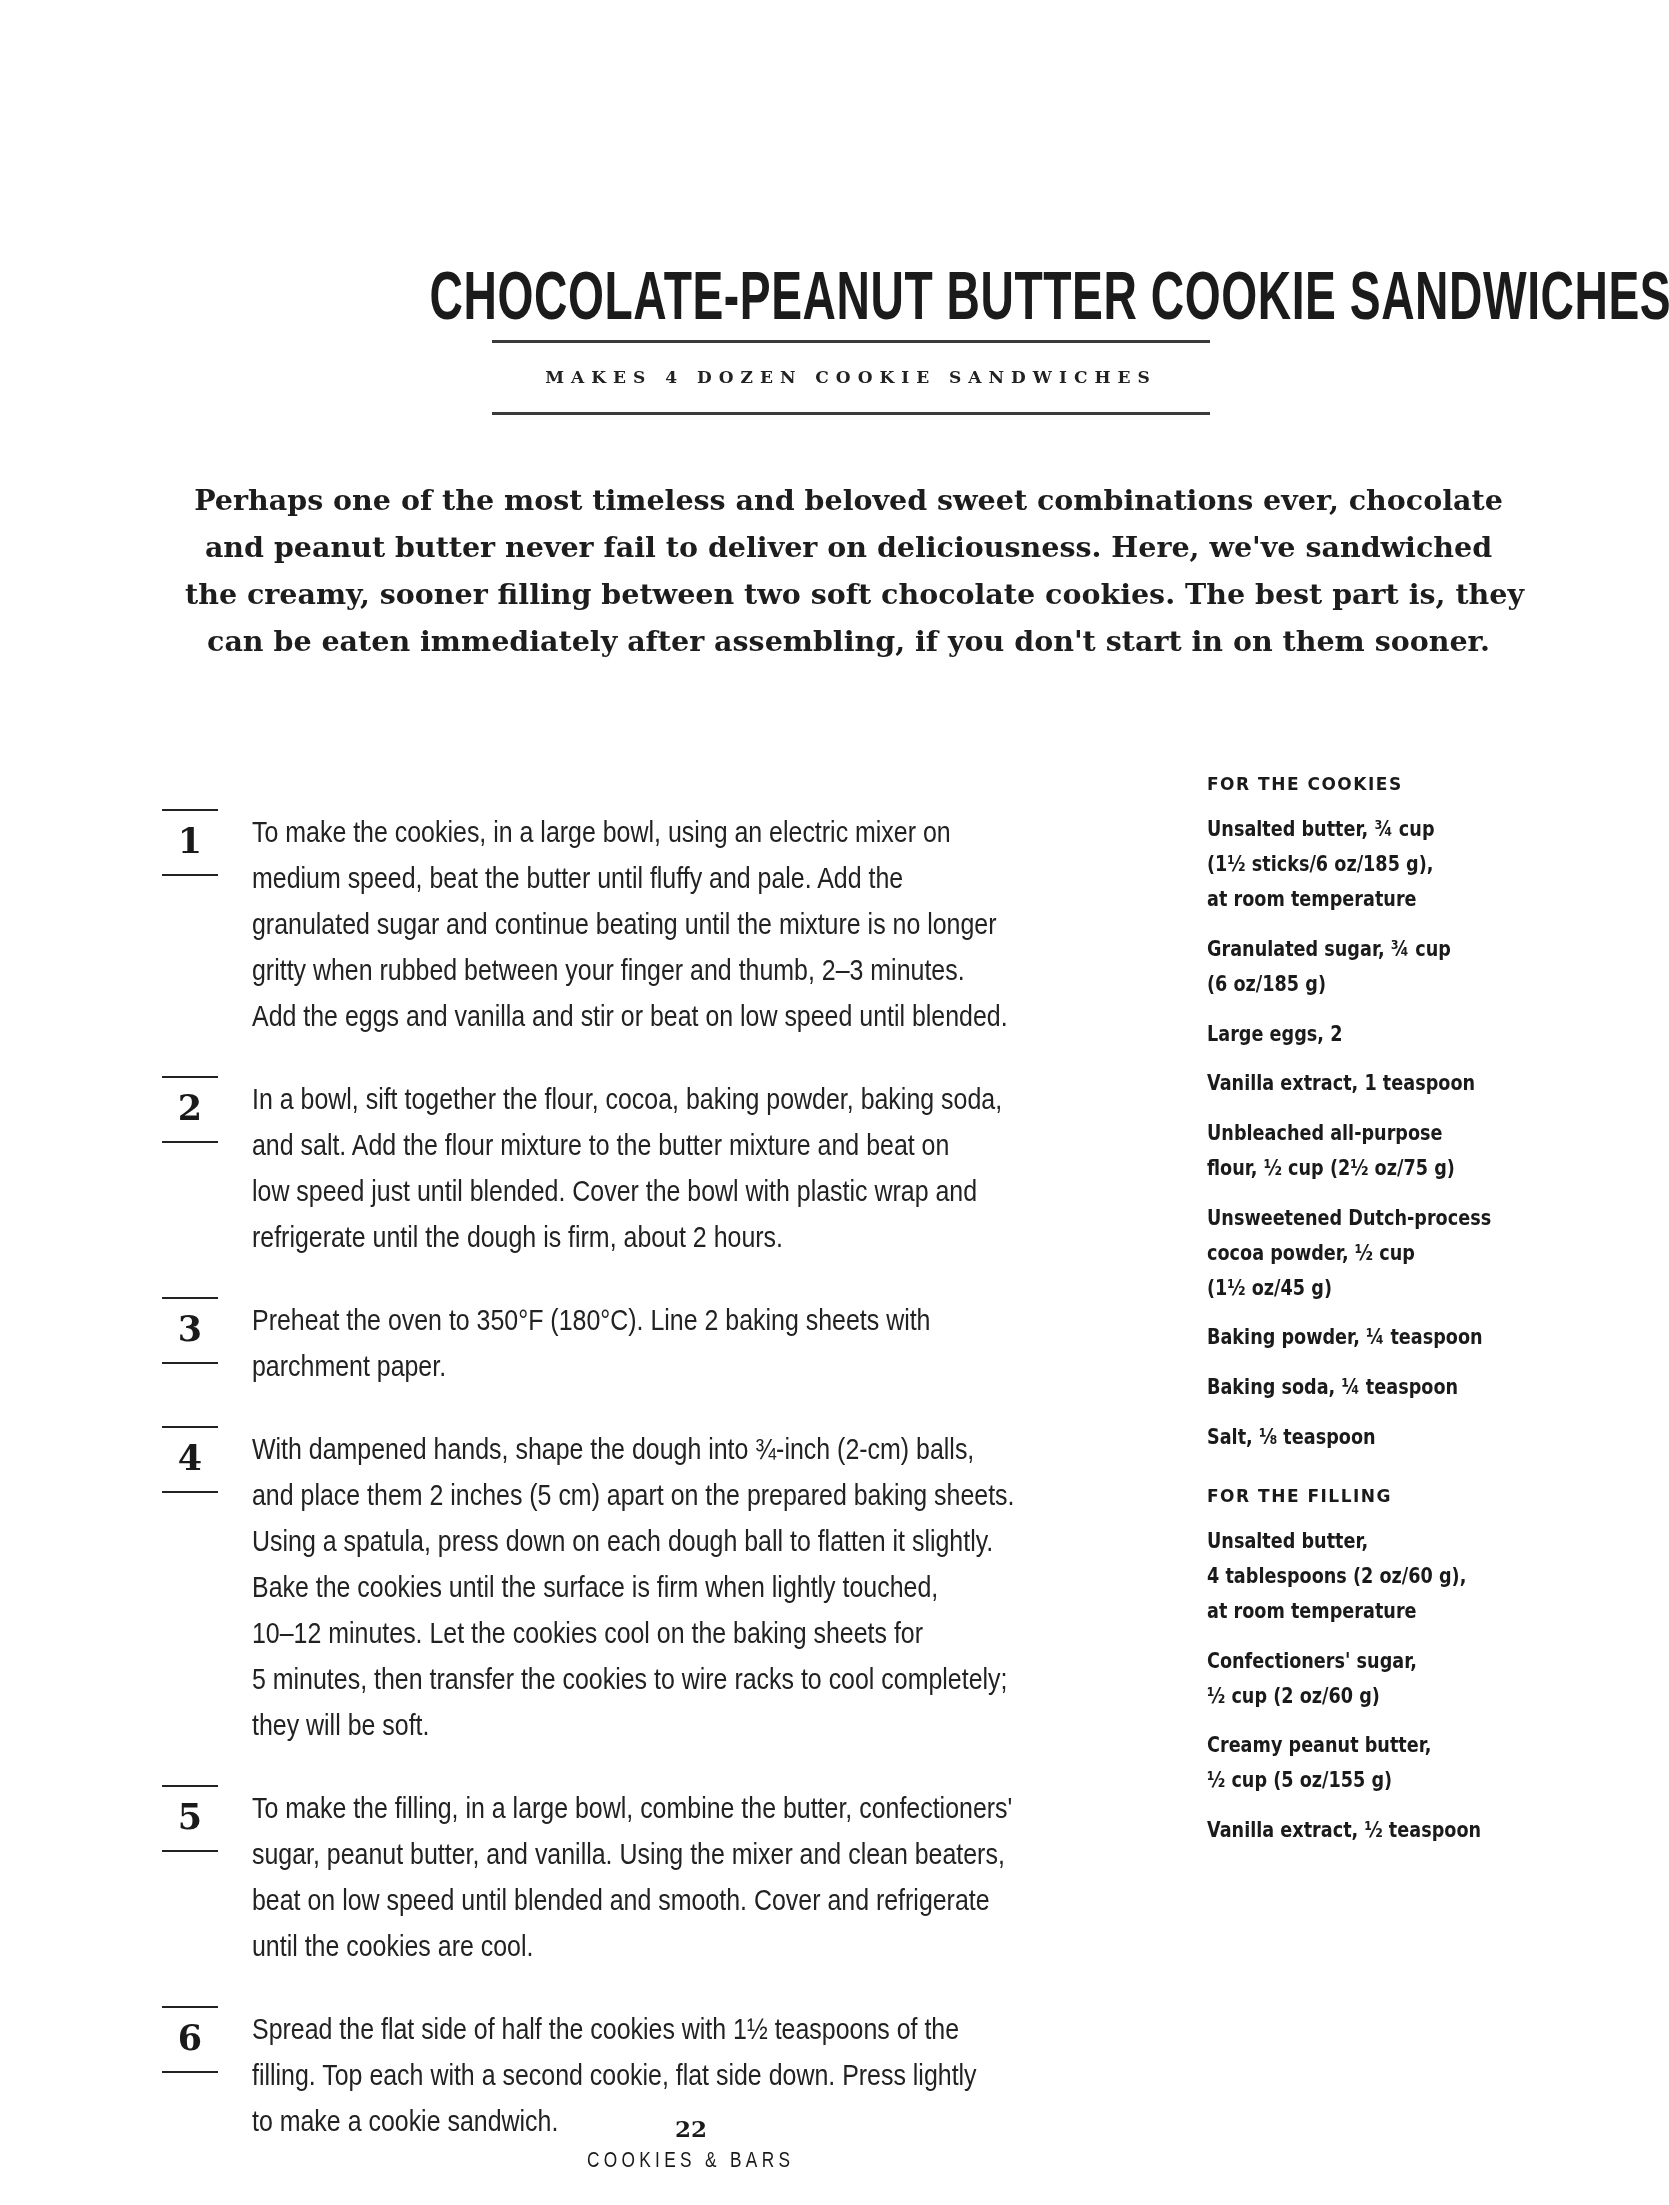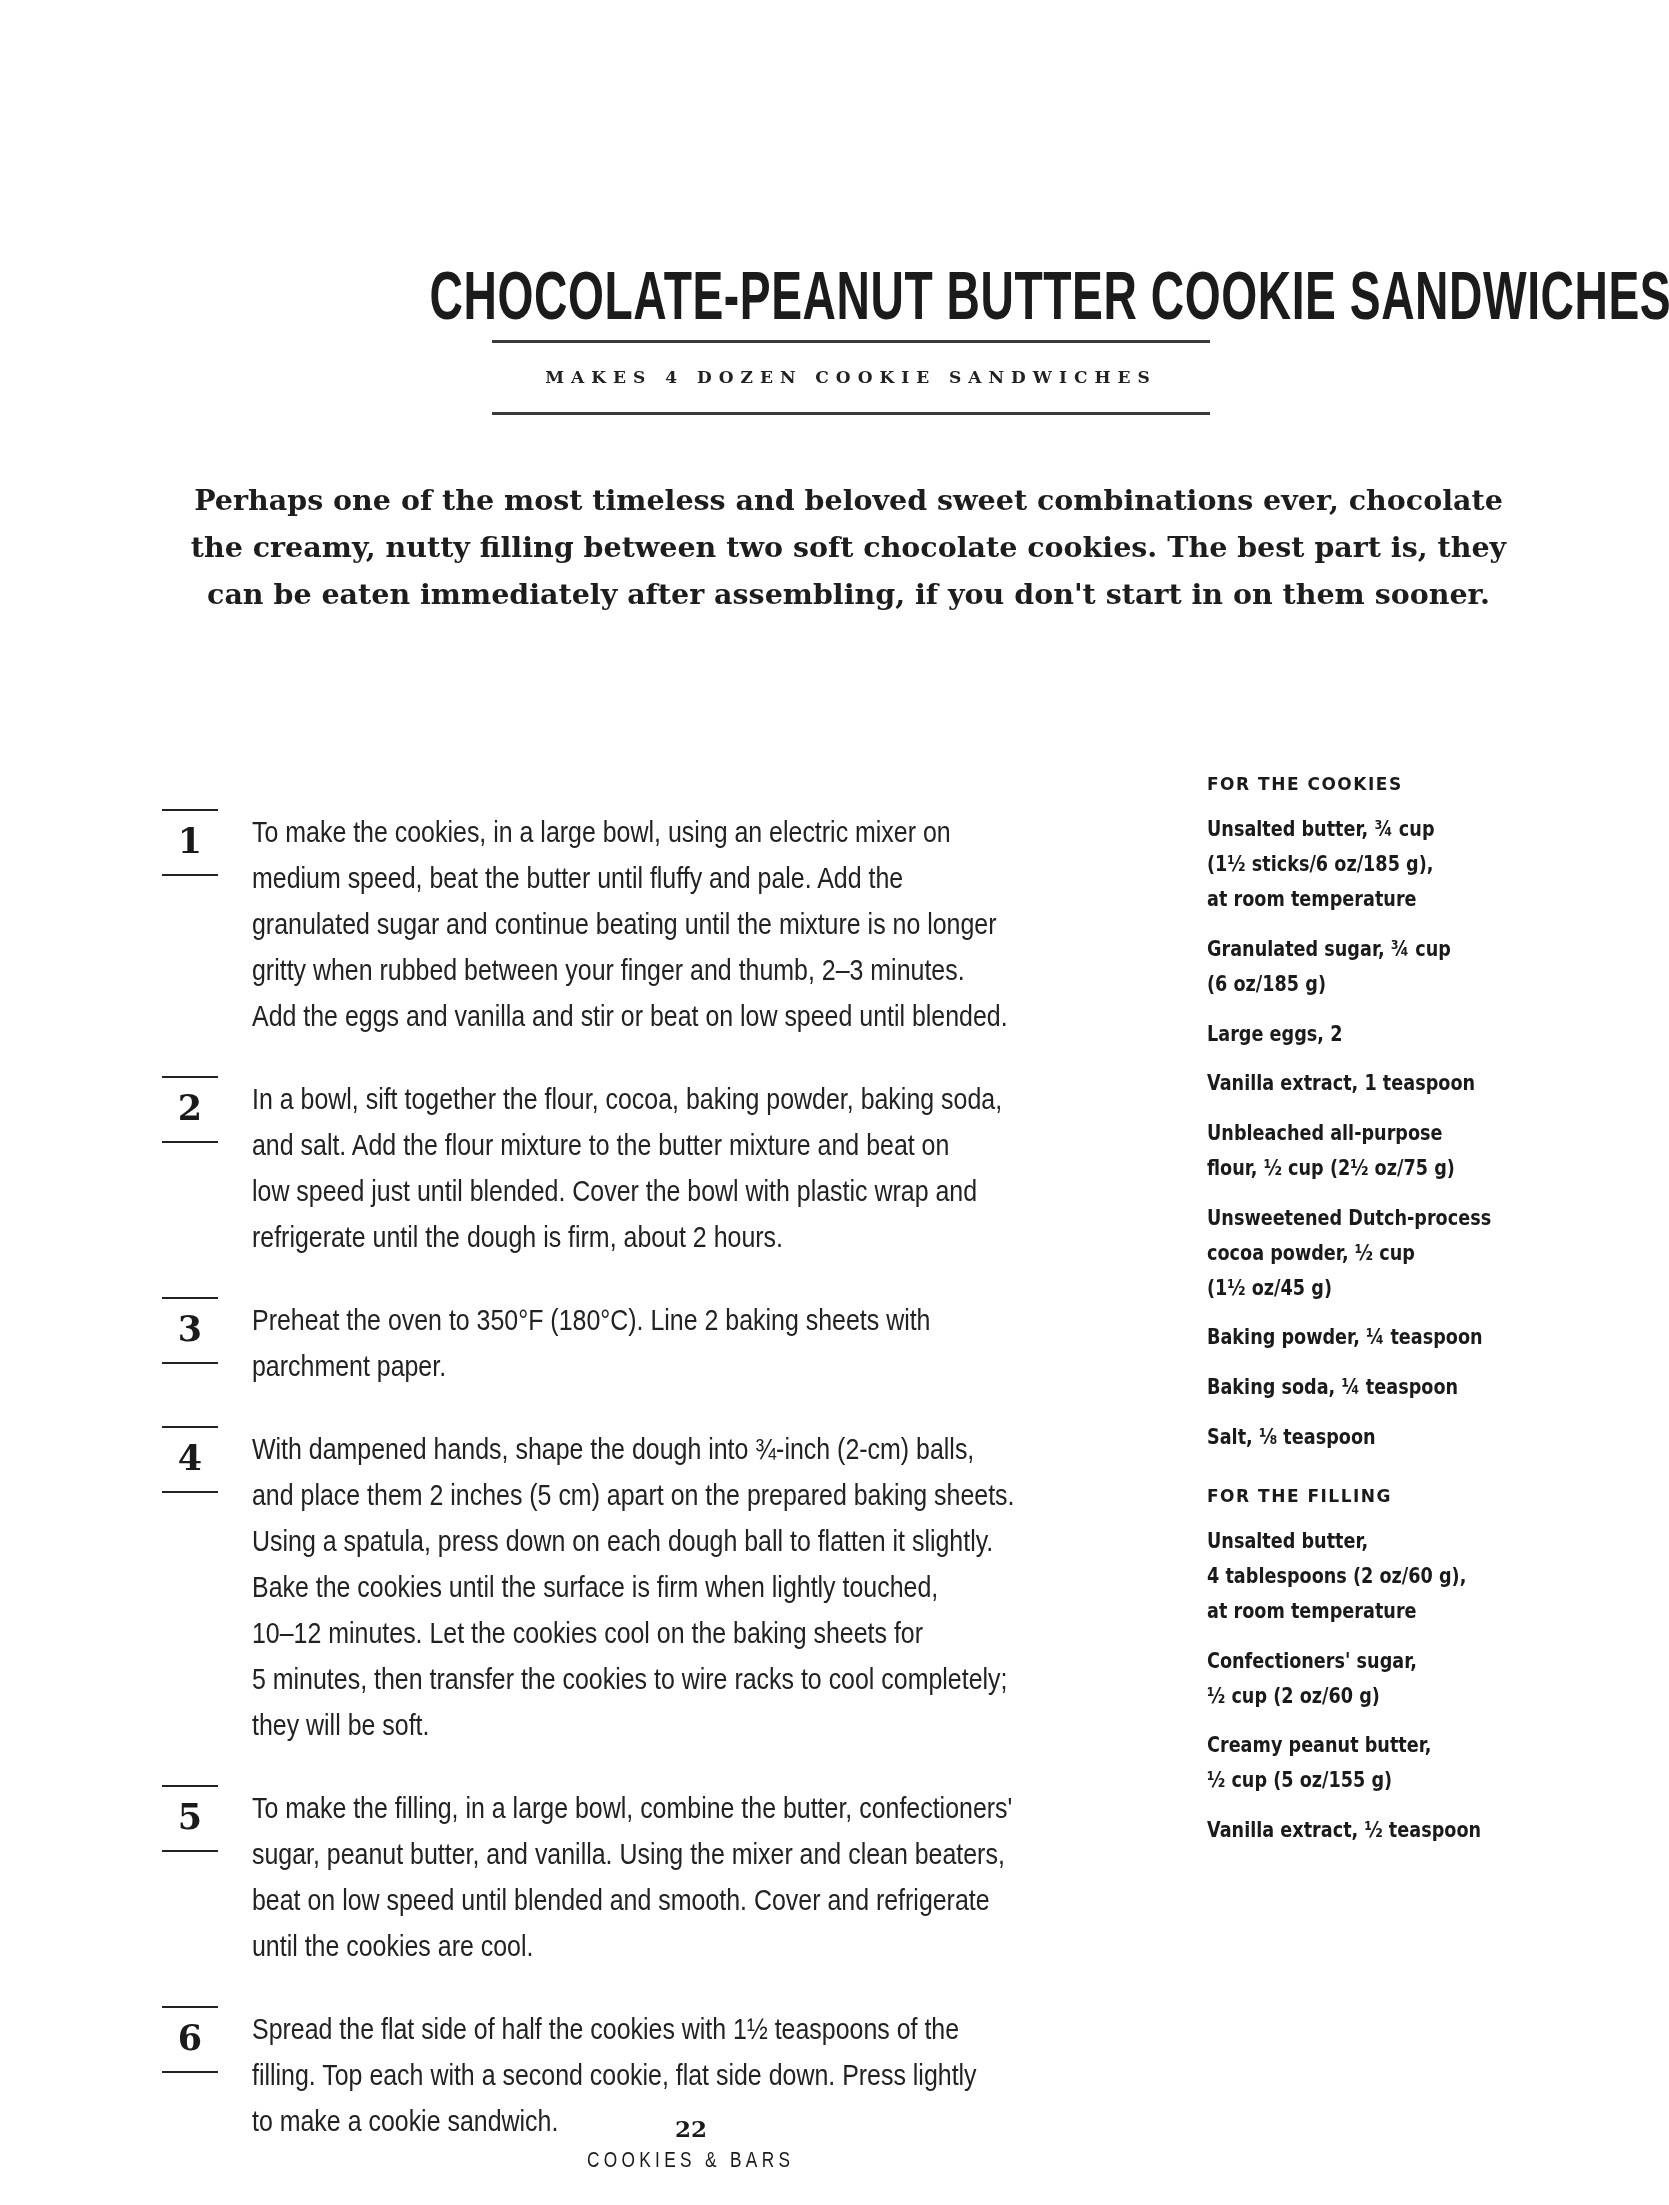--- a/index.html
+++ b/index.html
@@ -189,21 +189,22 @@
 <h1 class="page-title">CHOCOLATE-PEANUT BUTTER COOKIE SANDWICHES</h1>
 
 <div class="yield-block">
   <div class="yield-rule top"></div>
   <div class="yield-text">MAKES 4 DOZEN COOKIE SANDWICHES</div>
   <div class="yield-rule bottom"></div>
 </div>
 
 <p class="intro" style="margin:0;">
   <span class="intro-line">Perhaps one of the most timeless and beloved sweet combinations ever, chocolate</span>
-  <span class="intro-line">the creamy, nutty filling between two soft chocolate cookies. The best part is, they</span>
+  <span class="intro-line">and peanut butter never fail to deliver on deliciousness. Here, we've sandwiched</span>
+  <span class="intro-line">the creamy, sooner filling between two soft chocolate cookies. The best part is, they</span>
   <span class="intro-line">can be eaten immediately after assembling, if you don't start in on them sooner.</span>
 </p>
 
 <div class="steps">
 
   <div class="step">
     <div class="step-badge">
       <div class="rule top"></div>
       <div class="step-number">1</div>
       <div class="rule bottom"></div>

